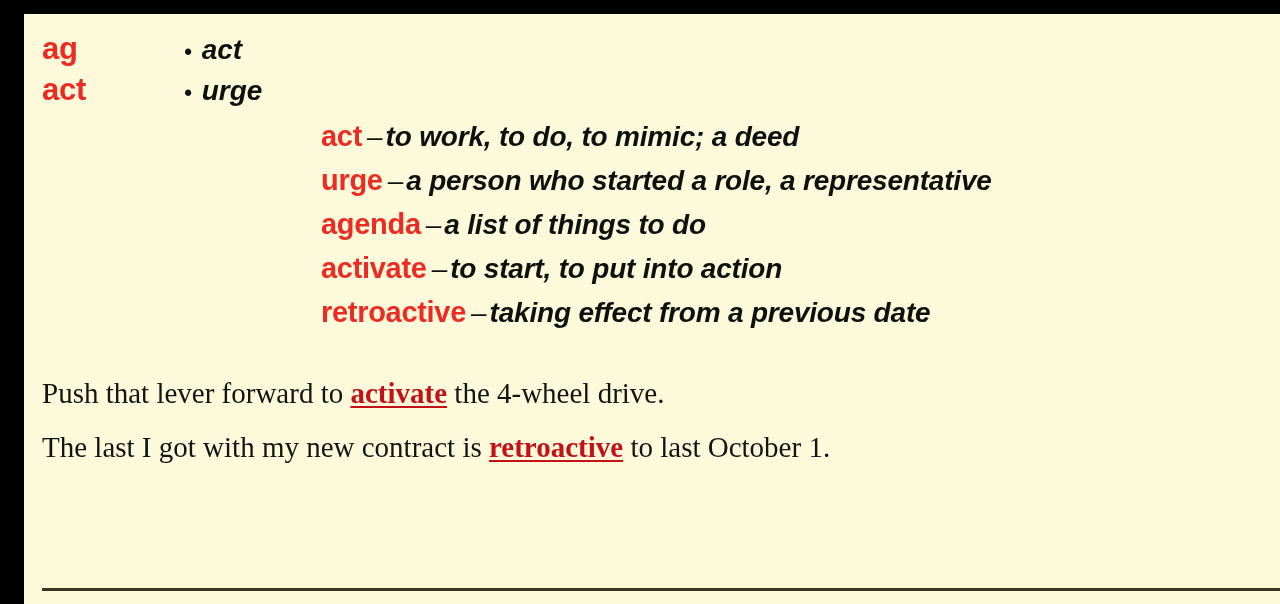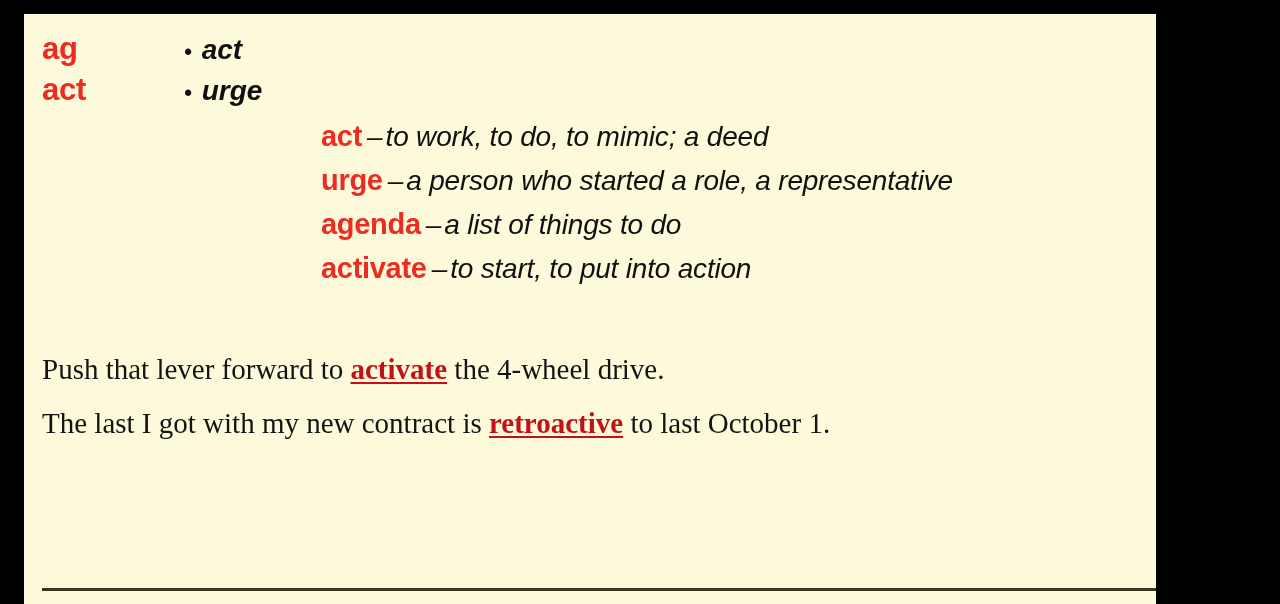--- a/index.html
+++ b/index.html
@@ -23,21 +23,21 @@
     width: 1280px;
     height: 604px;
     background: #000000;
   }
 
   
   #slide-canvas {
     position: absolute;
     left: 24px;
     top: 14px;
-    width: 1132px;
+    width: 1256px;
     height: 590px;
     background: #fcfada;
     overflow: hidden;
   }
 
   
   #root-table {
     position: absolute;
     left: 18px;
     top: 16px;
@@ -93,30 +93,30 @@
   }
   .def-dash {
     color: #101010;
     font-style: italic;
     font-size: 28px;
     padding: 0 3px 0 5px;
   }
   .def-gloss {
     color: #101010;
     font-style: italic;
-    font-weight: normal;
+    font-weight: bold;
     font-size: 28px;
     letter-spacing: -0.2px;
   }
 
   
   #sentence-list {
     position: absolute;
     left: 18px;
-    top: 328px;
+    top: 352px;
     width: 1230px;
     font-family: "Liberation Serif", "DejaVu Serif", serif;
   }
   .sentence-row {
     height: 54px;
     line-height: 54px;
     font-size: 29px;
     color: #141414;
     white-space: nowrap;
   }
@@ -167,20 +167,23 @@
       </div>
       <div class="definition-row">
         <span class="def-term">urge</span><span class="def-dash">–</span><span class="def-gloss">a person who started a role, a representative</span>
       </div>
       <div class="definition-row">
         <span class="def-term">agenda</span><span class="def-dash">–</span><span class="def-gloss">a list of things to do</span>
       </div>
       <div class="definition-row">
         <span class="def-term">activate</span><span class="def-dash">–</span><span class="def-gloss">to start, to put into action</span>
       </div>
+      <div class="definition-row">
+        <span class="def-term">retroactive</span><span class="def-dash">–</span><span class="def-gloss">taking effect from a previous date</span>
+      </div>
     </div>
 
     <div id="sentence-list">
       <div class="sentence-row">
         <span>Push that lever forward to </span><span class="vocab">activate</span><span> the 4-wheel drive.</span>
       </div>
       <div class="sentence-row">
         <span>The last I got with my new contract is </span><span class="vocab">retroactive</span><span> to last October 1.</span>
       </div>
     </div>

